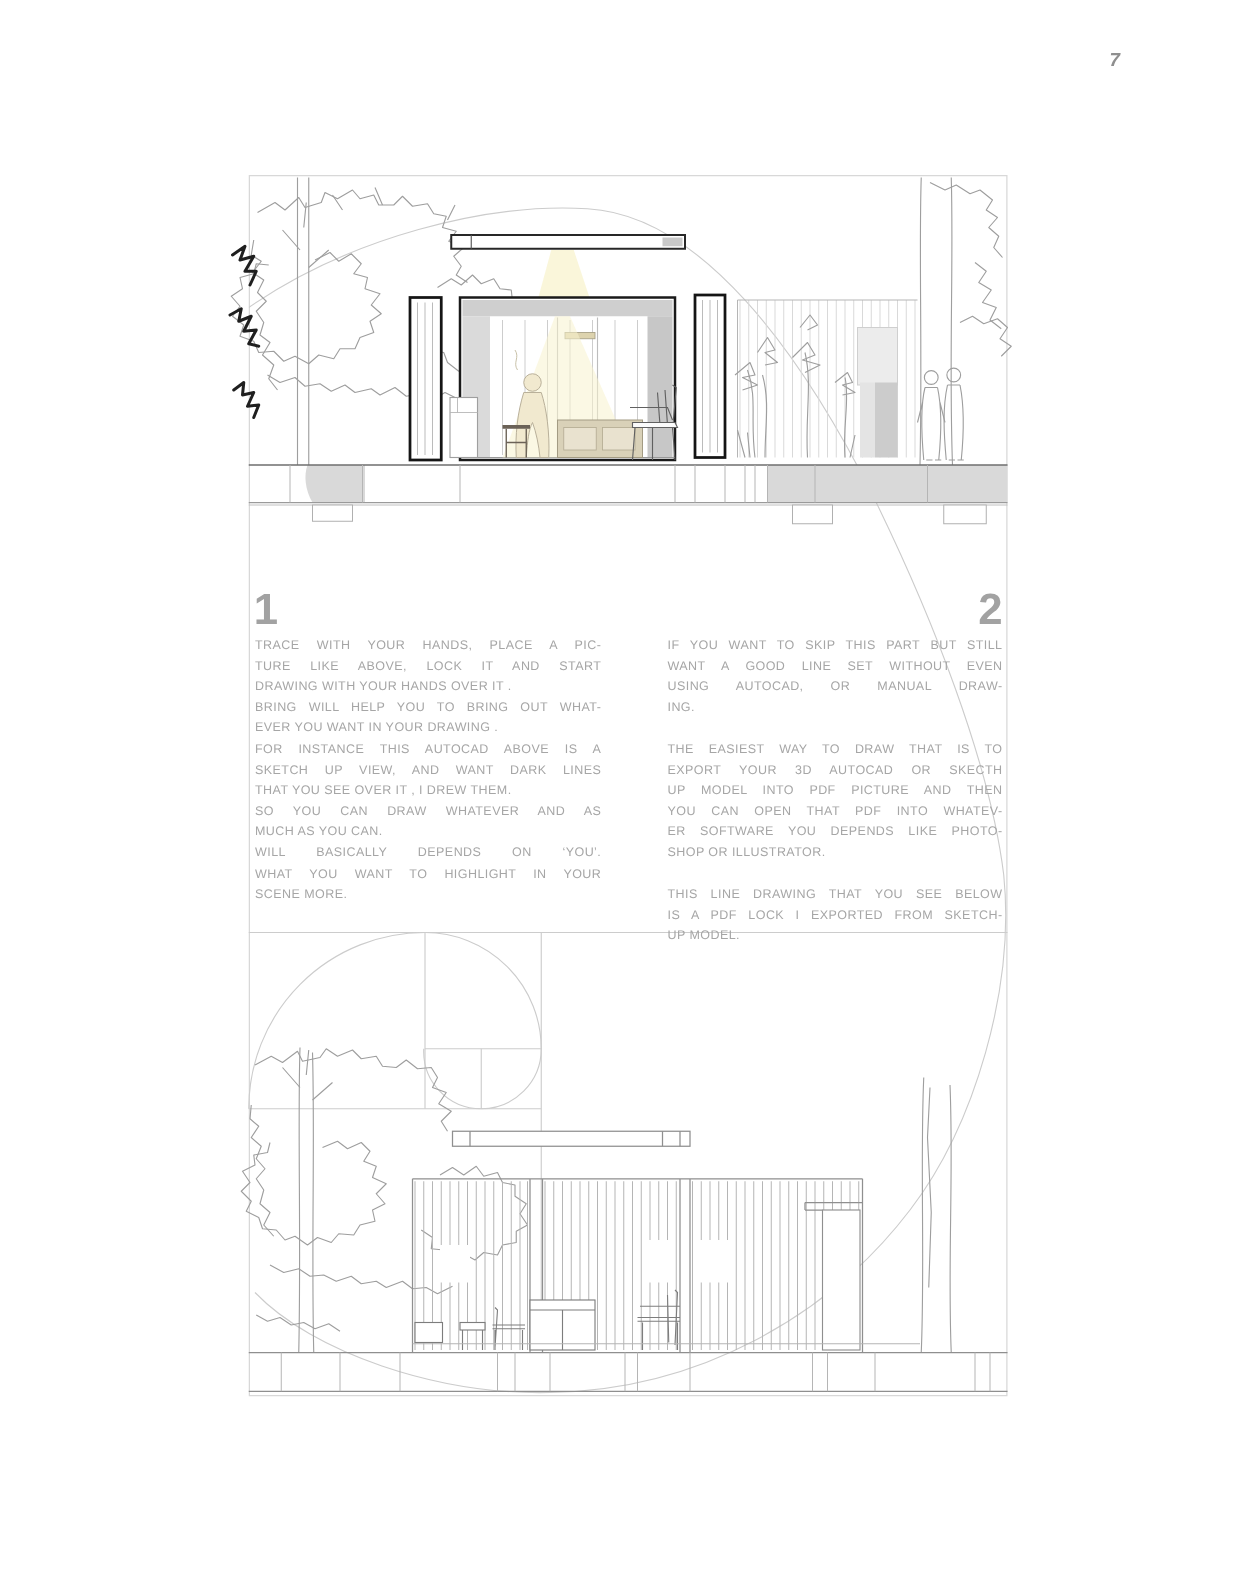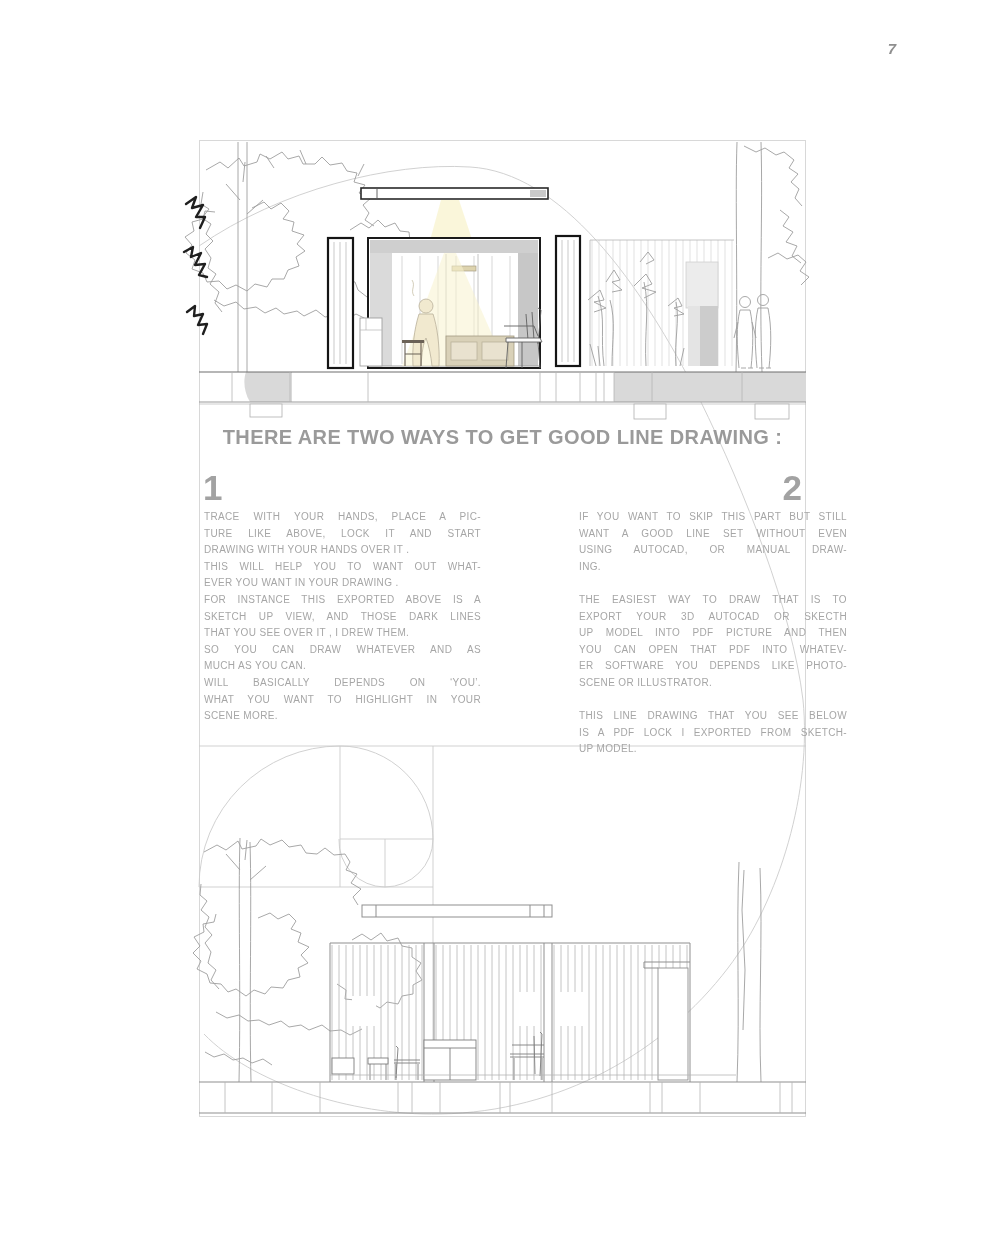--- a/index.html
+++ b/index.html
@@ -22,21 +22,21 @@
   .col-number{
     font-size:35px;font-weight:bold;color:var(--number_gray,#a2a2a2);line-height:1;
   }
   .num-1{left:203px;top:470px;}
   .num-2{left:534px;top:470px;width:268px;text-align:right;}
   .col{
     top:509px;color:var(--text_gray,#a6a6a6);
     font-size:10px;letter-spacing:.35px;
   }
   .col-1{left:204px;width:277px;}
-  .col-2{left:534px;width:268px;margin-left:45px;}
+  .col-2{left:534px;width:268px;}
   .tline{height:16.6px;line-height:16.6px;text-align:justify;text-align-last:left;overflow:visible;}
   .tline.stretch{text-align-last:justify;}
 
   
   .st-dark{stroke:var(--line_dark,#1f1f1f);stroke-width:2.4;fill:none;stroke-linejoin:round;stroke-linecap:round;}
   .st-mid{stroke:var(--line_mid,#9e9e9e);stroke-width:.9;fill:none;stroke-linejoin:round;}
   .st-soft{stroke:var(--line_light,#ccc);stroke-width:.9;fill:none;}
   .st-faint{stroke:#d9d9d9;stroke-width:.8;fill:none;}
   .st-struct{stroke:#8f8f8f;stroke-width:1;fill:none;}
   .st-struct2{stroke:#b5b5b5;stroke-width:.8;fill:none;}
@@ -252,50 +252,49 @@
 
       <g>
         <path class="st-struct" d="M199 1082 H806 M199 1113 H806"></path>
         <path class="st-struct2" d="M330 1075 H736 M225 1082 V1113 M272 1082 V1113 M320 1082 V1113 M398 1082 V1113 M412 1082 V1113 M440 1082 V1113 M500 1082 V1113 M510 1082 V1113 M552 1082 V1113 M650 1082 V1113 M662 1082 V1113 M700 1082 V1113 M780 1082 V1113 M792 1082 V1113"></path>
       </g>
     </g>
   </svg>
 
   <div class="txt page-number">7</div>
 
-  <div class="txt heading">THERE ARE TWO WAYS TO GET GOOD LINE DRAWING :</div>
 
   <div class="txt col-number num-1">1</div>
   <div class="txt col-number num-2">2</div>
 
   <div class="txt col col-1">
       <div class="tline stretch">TRACE WITH YOUR HANDS, PLACE A PIC-</div>
       <div class="tline stretch">TURE LIKE ABOVE, LOCK IT AND START</div>
       <div class="tline">DRAWING WITH YOUR HANDS OVER IT .</div>
-      <div class="tline stretch">THIS WILL HELP YOU TO  WANT OUT WHAT-</div>
+      <div class="tline stretch">BRING WILL HELP YOU TO  BRING OUT WHAT-</div>
       <div class="tline">EVER YOU WANT IN YOUR DRAWING .</div>
-      <div class="tline stretch">FOR INSTANCE THIS EXPORTED ABOVE IS A</div>
-      <div class="tline stretch">SKETCH UP VIEW, AND THOSE DARK LINES</div>
+      <div class="tline stretch">FOR INSTANCE THIS AUTOCAD ABOVE IS A</div>
+      <div class="tline stretch">SKETCH UP VIEW, AND WANT DARK LINES</div>
       <div class="tline">THAT YOU SEE OVER IT , I DREW THEM.</div>
       <div class="tline stretch">SO YOU CAN DRAW WHATEVER AND AS</div>
       <div class="tline">MUCH AS YOU CAN.</div>
       <div class="tline stretch">WILL BASICALLY DEPENDS ON ‘YOU’.</div>
       <div class="tline stretch">WHAT YOU WANT TO HIGHLIGHT IN YOUR</div>
       <div class="tline">SCENE MORE.</div>
     </div>
   <div class="txt col col-2">
       <div class="tline stretch">IF YOU WANT TO SKIP THIS PART BUT STILL</div>
       <div class="tline stretch">WANT A GOOD LINE SET WITHOUT EVEN</div>
       <div class="tline stretch">USING AUTOCAD, OR MANUAL DRAW-</div>
       <div class="tline">ING.</div>
       <div class="tline">&nbsp;</div>
       <div class="tline stretch">THE EASIEST WAY TO DRAW THAT IS TO</div>
       <div class="tline stretch">EXPORT YOUR 3D AUTOCAD OR SKECTH</div>
       <div class="tline stretch">UP MODEL INTO PDF PICTURE AND THEN</div>
       <div class="tline stretch">YOU CAN OPEN THAT PDF INTO WHATEV-</div>
       <div class="tline stretch">ER SOFTWARE YOU DEPENDS LIKE PHOTO-</div>
-      <div class="tline">SCENE OR ILLUSTRATOR.</div>
+      <div class="tline">SHOP OR ILLUSTRATOR.</div>
       <div class="tline">&nbsp;</div>
       <div class="tline stretch">THIS LINE DRAWING THAT YOU SEE BELOW</div>
       <div class="tline stretch">IS A PDF LOCK I EXPORTED FROM SKETCH-</div>
       <div class="tline">UP MODEL.</div>
     </div>
 </div>
 
 </body></html>

